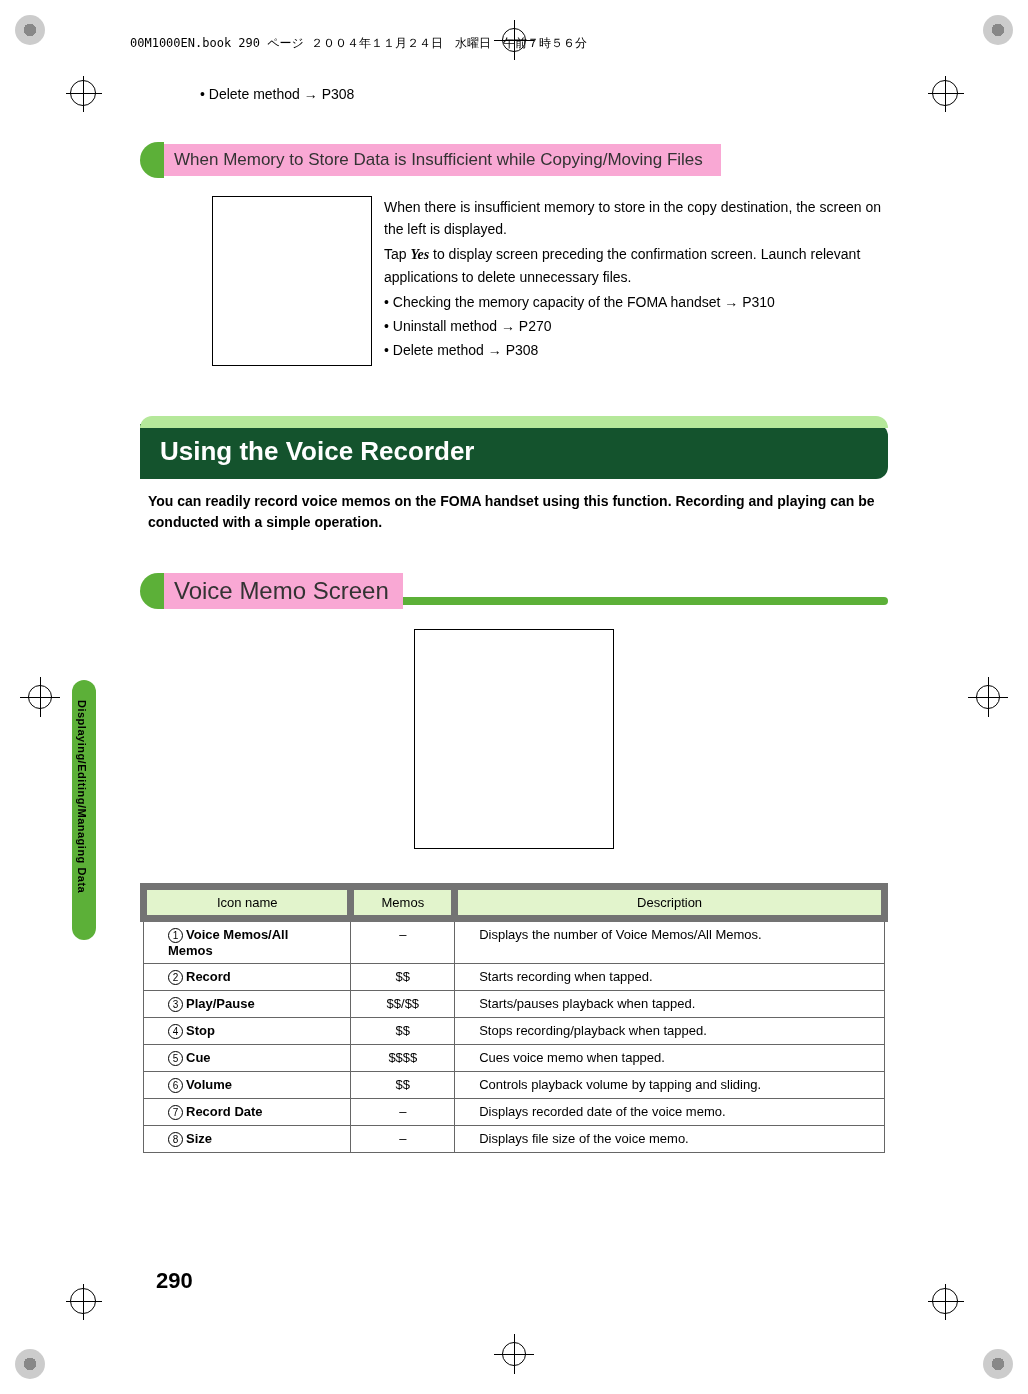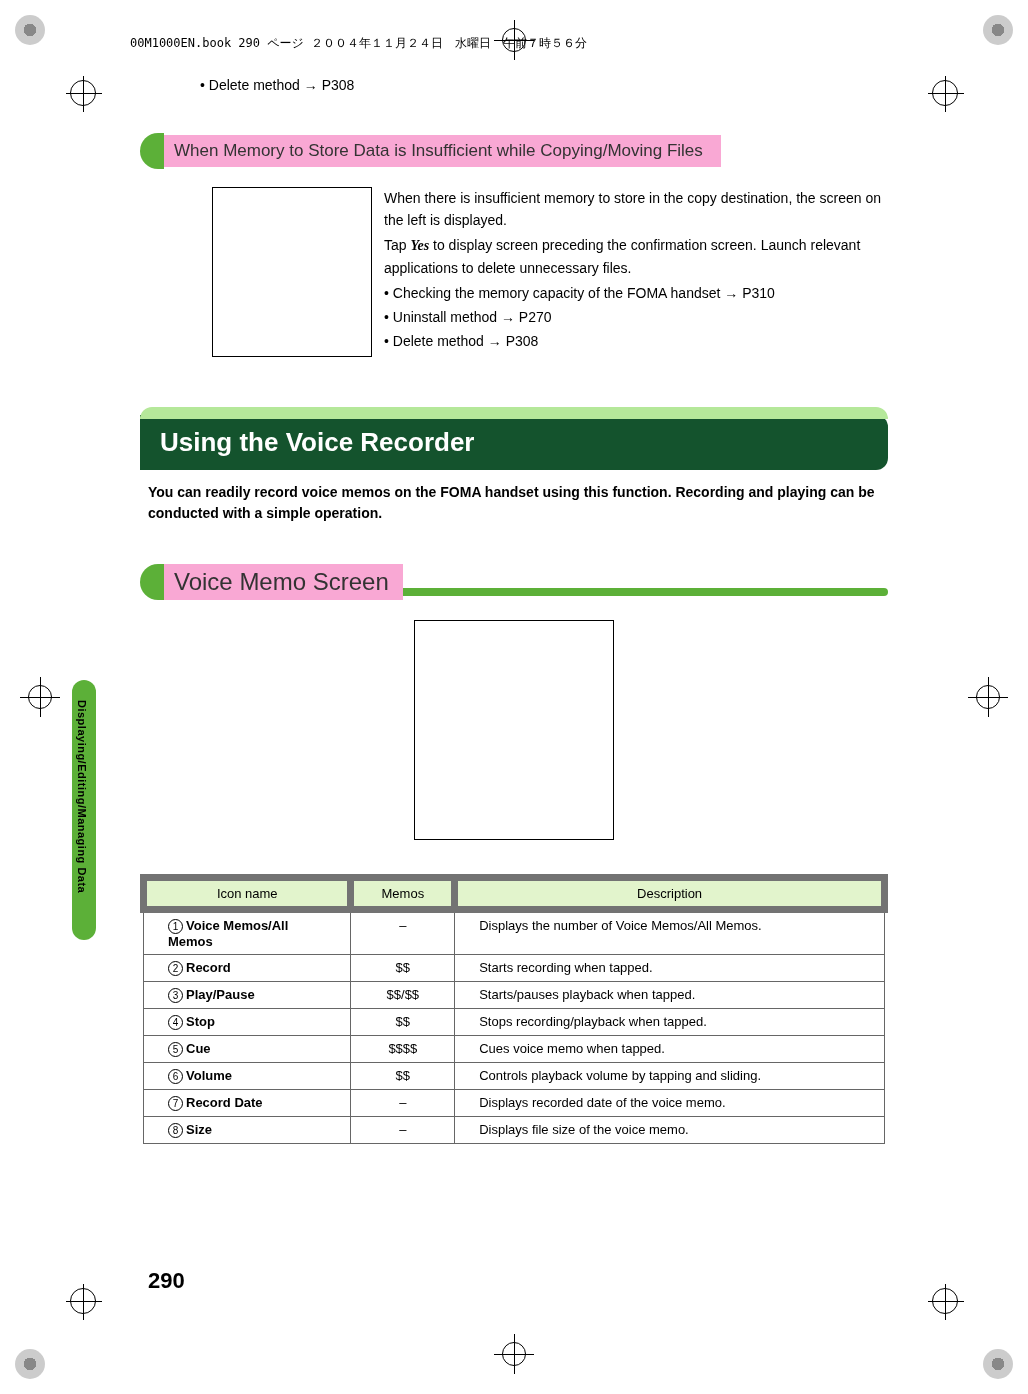--- a/index.html
+++ b/index.html
@@ -24,21 +24,21 @@
     .reg-mark.tl2 { top: 80px; left: 70px; }
     .reg-mark.tr2 { top: 80px; right: 70px; }
     .reg-mark.bl2 { bottom: 80px; left: 70px; }
     .reg-mark.br2 { bottom: 80px; right: 70px; }
     .reg-mark .circ { width: 26px; height: 26px; border: 1px solid #000; border-radius: 50%; position: relative; }
     .reg-mark .circ::before { content: ''; position: absolute; width: 36px; height: 1px; background: #000; top: 50%; left: -5px; }
     .reg-mark .circ::after { content: ''; position: absolute; width: 1px; height: 36px; background: #000; left: 50%; top: -5px; }
     
     .page { position: absolute; top: 70px; left: 100px; right: 100px; bottom: 70px; }
     
-    .header-line { font-size: 12px; font-family: monospace; padding-left: 30px; margin-top: -35px; margin-bottom: 25px; }
+    .header-line { font-size: 12px; font-family: monospace; padding-left: 30px; margin-top: -35px; margin-bottom: 34px; }
     
     .content { padding: 0 40px; }
     
     .bullet-line { font-size: 14px; margin-left: 60px; margin-bottom: 10px; }
     
     .sub-pill-row { display: flex; align-items: center; margin: 40px 0 18px 0; }
     .sub-pill-start { width: 24px; height: 36px; background: #5cb038; border-radius: 18px 0 0 18px; }
     .sub-pill-text { background: #f9a8d4; color: #333; font-size: 17px; padding: 6px 18px 6px 10px; white-space: nowrap; }
     .sub-pill-end { flex: 1; height: 8px; background: #5cb038; border-radius: 0 4px 4px 0; align-self: flex-end; margin-bottom: 4px; }
     
@@ -59,21 +59,21 @@
     
     table.icon-table { width: 100%; border-collapse: collapse; font-size: 13px; margin-top: 20px; }
     table.icon-table th { background: #e2f4cc; border: 7px solid #737373; padding: 5px 8px; font-weight: normal; text-align: center; }
     table.icon-table td { border: 1px solid #666; padding: 5px 24px; vertical-align: top; }
     table.icon-table td.c { text-align: center; }
     .circled { display: inline-block; width: 15px; height: 15px; border: 1px solid #000; border-radius: 50%; text-align: center; line-height: 14px; font-size: 10px; margin-right: 3px; }
     
     .side-tab { position: absolute; left: 72px; top: 680px; width: 24px; height: 260px; background: #5cb038; border-radius: 12px; }
     .side-text { position: absolute; left: 76px; top: 700px; writing-mode: vertical-rl; text-orientation: mixed; font-size: 11px; font-weight: bold; color: #000; letter-spacing: 0.5px; white-space: nowrap; }
     
-    .page-num { position: absolute; bottom: 30px; left: 48px; font-size: 22px; font-weight: bold; }
+    .page-num { position: absolute; bottom: 30px; left: 56px; font-size: 22px; font-weight: bold; }
     
     .ital { font-style: italic; font-family: 'Times New Roman', serif; font-weight: bold; }
   </style>
 </head>
 <body>
 
 <div class="crop-circle tl"></div>
 <div class="crop-circle tr"></div>
 <div class="crop-circle bl"></div>
 <div class="crop-circle br"></div>

